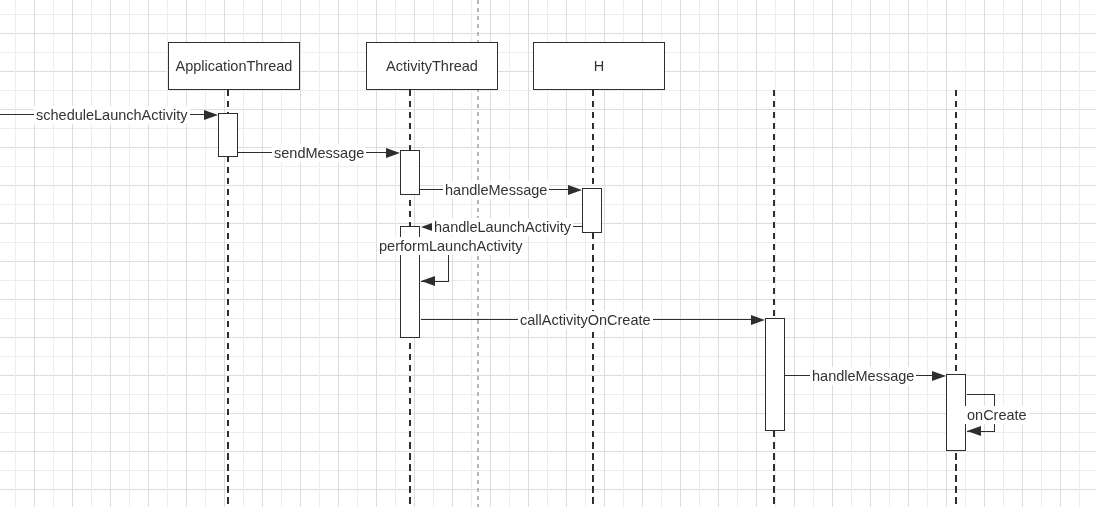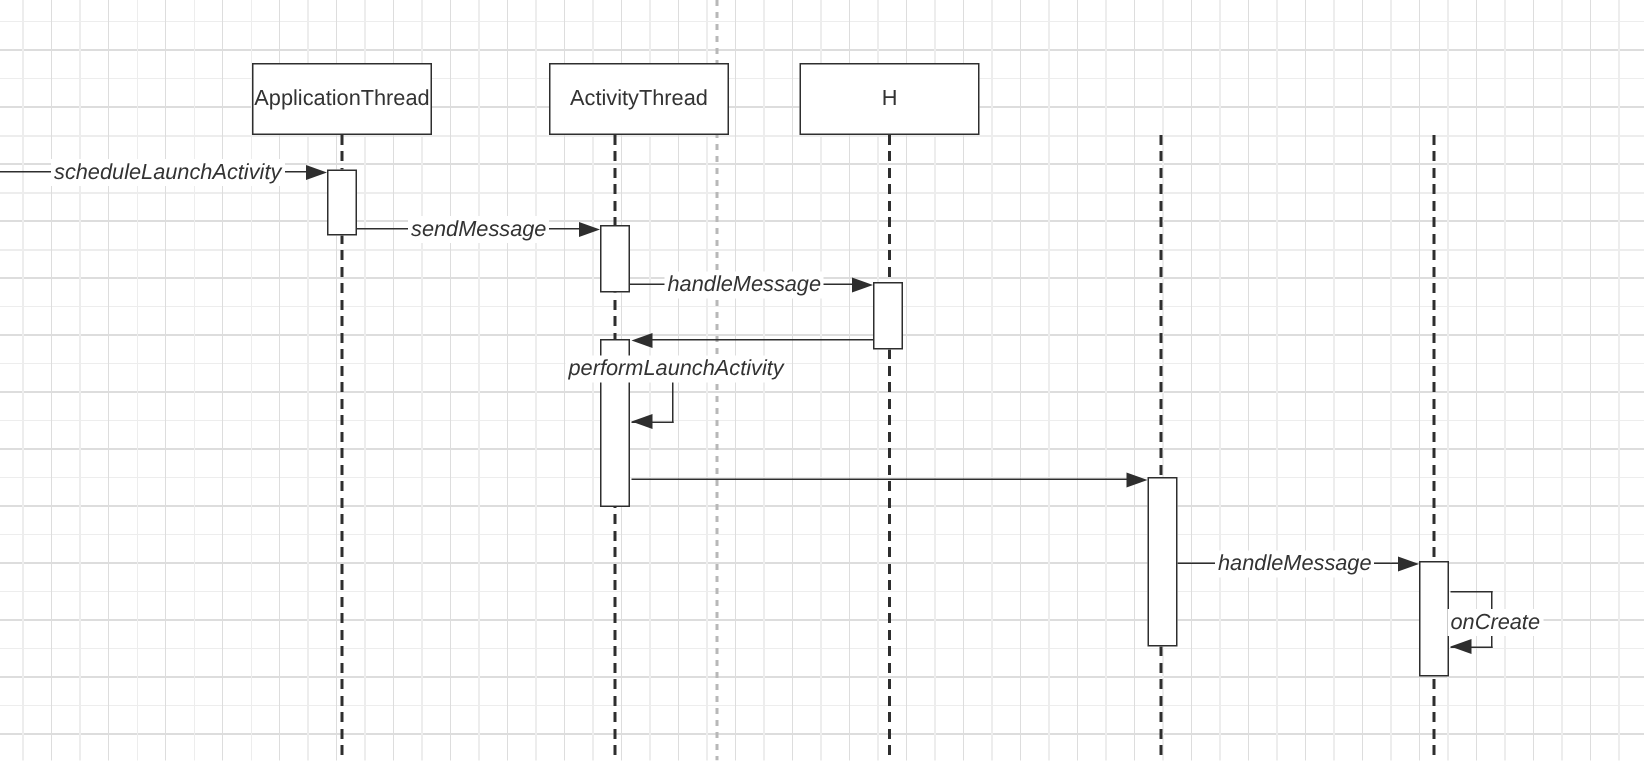--- a/index.html
+++ b/index.html
@@ -35,21 +35,21 @@
   }
 
   .lifeline{
     position:absolute;top:90px;height:417px;width:1.7px;
     background:repeating-linear-gradient(to bottom,
       var(--line,#2e2e2e) 0px, var(--line,#2e2e2e) 6.5px,
       transparent 6.5px, transparent 11px);
   }
 
   .actor{
-    position:absolute;top:42px;width:120px;height:48px;
+    position:absolute;top:42px;width:132px;height:48px;
     box-sizing:border-box;
     border:1.6px solid var(--line,#2e2e2e);
     background:var(--shape-fill,#ffffff);
     display:flex;align-items:center;justify-content:center;
     white-space:nowrap;
   }
 
   .activation{
     position:absolute;width:20px;box-sizing:border-box;
     border:1.6px solid var(--line,#2e2e2e);
@@ -75,21 +75,21 @@
   }
   .arrow-l{
     position:absolute;width:0;height:0;
     border-top:5px solid transparent;border-bottom:5px solid transparent;
     border-right:14px solid var(--line,#2e2e2e);
   }
 
   .msg-label{
     position:absolute;transform:translateY(-50%);
     background:var(--background,#ffffff);
-    padding:0 2px;white-space:nowrap;line-height:18px;font-style:italic;
+    padding:0 2px;white-space:nowrap;line-height:18px;
   }
 </style>
 </head>
 <body>
 
 <div class="canvas">
 
   <div class="page-break"></div>
 
   <div class="lifeline" style="left:227px"></div>
@@ -120,21 +120,23 @@
   <div class="arrow-r" style="left:568px;top:185px"></div>
   <div class="arrow-l" style="left:421px;top:222px"></div>
   <div class="arrow-l" style="left:421px;top:276px"></div>
   <div class="arrow-r" style="left:751px;top:315px"></div>
   <div class="arrow-r" style="left:932px;top:371px"></div>
   <div class="arrow-l" style="left:967px;top:426px"></div>
 
   <span class="msg-label" style="left:34px;top:115px">scheduleLaunchActivity</span>
   <span class="msg-label" style="left:272px;top:153px">sendMessage</span>
   <span class="msg-label" style="left:443px;top:190px">handleMessage</span>
+  <span class="msg-label" style="left:432px;top:227px">handleLaunchActivity</span>
   <span class="msg-label" style="left:377px;top:246px">performLaunchActivity</span>
+  <span class="msg-label" style="left:518px;top:320px">callActivityOnCreate</span>
   <span class="msg-label" style="left:810px;top:376px">handleMessage</span>
   <span class="msg-label" style="left:965px;top:415px">onCreate</span>
 
   <div class="actor" style="left:168px">
     <span>ApplicationThread</span>
   </div>
   <div class="actor" style="left:366px">
     <span>ActivityThread</span>
   </div>
   <div class="actor" style="left:533px">

